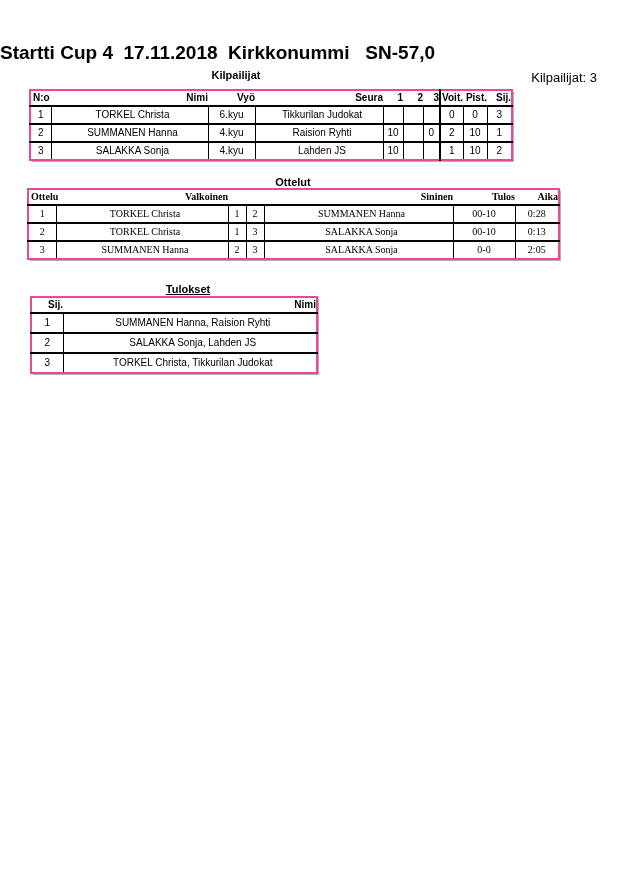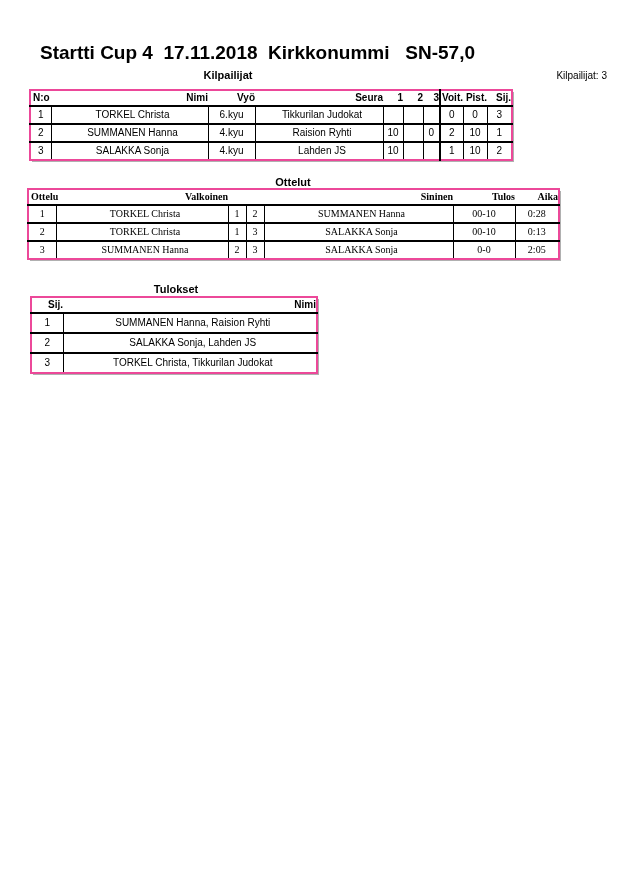--- a/index.html
+++ b/index.html
@@ -7,32 +7,32 @@
   .page {
     position:relative;
     width:630px; height:891px;
     background:#ffffff;
     font-family:"Liberation Sans","DejaVu Sans",sans-serif;
     color:#000;
     overflow:hidden;
   }
   .title {
     position:absolute; top:42px; left:0; width:515px;
-    text-align:center; font-weight:bold; font-size:19px;
+    font-weight:bold; font-size:19px;
     white-space:pre;
   }
   .section-heading {
     position:absolute; font-size:11px; font-weight:bold;
     transform:translateX(-50%); white-space:nowrap;
   }
-  .h-kilpailijat { top:69px; left:228px; }
+  .h-kilpailijat { top:69px; left:236px; }
   .h-ottelut    { top:176px; left:293px;text-align:right; }
-  .h-tulokset   { top:283px; left:176px; }
+  .h-tulokset   { top:283px; left:188px;text-decoration:underline; }
   .count {
-    position:absolute; top:70px; right:23px; font-size:10px;
+    position:absolute; top:70px; right:33px; font-size:13px;
   }
   table.tbl {
     position:absolute;
     border-collapse:collapse; table-layout:fixed;
     background:#fff; font-size:10px;
     border:2px solid #ec4899;
     box-shadow:2px 2px 0 -1px #b0b0b0;
   }
   .tbl th, .tbl td {
     white-space:nowrap; overflow:visible;

